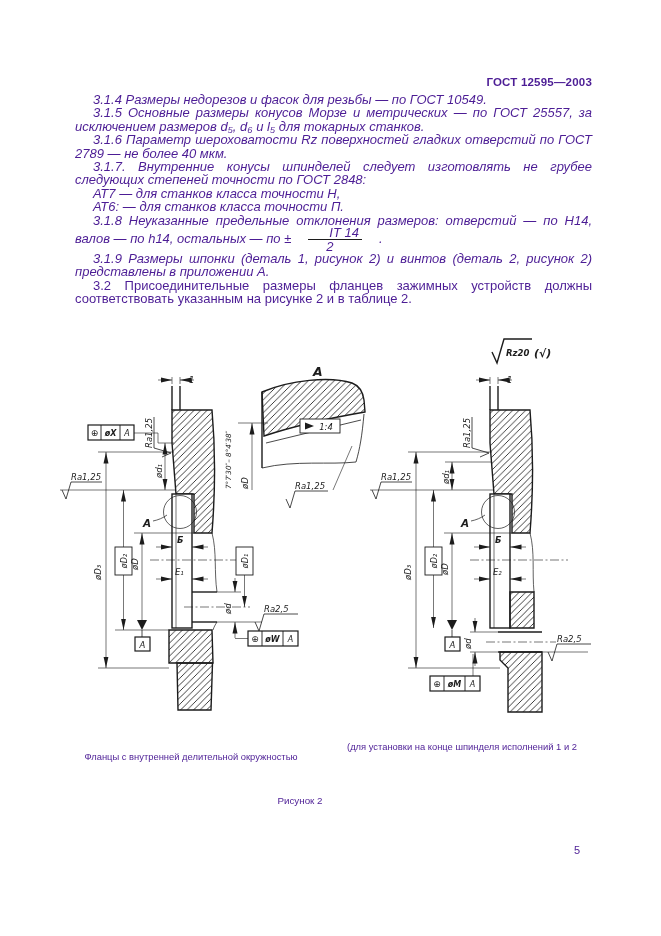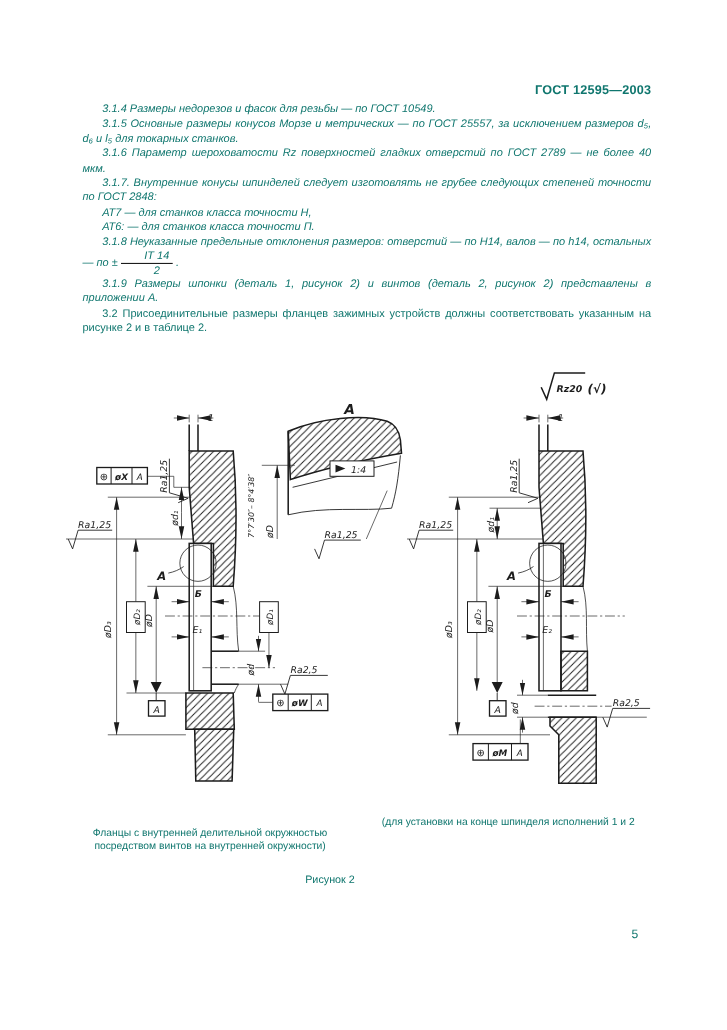--- a/index.html
+++ b/index.html
@@ -1,24 +1,24 @@
 <!DOCTYPE html>
 <html><head>
 <meta charset="utf-8">
 <style>
   html,body{margin:0;padding:0;background:#e8e8e8;}
   .page{position:relative;width:661px;height:936px;background:#ffffff;overflow:hidden;
-        font-family:"Liberation Sans","DejaVu Sans",sans-serif;color:#0f766e;}
+        font-family:"Liberation Sans","DejaVu Sans",sans-serif;color:#4c1d95;}
   .std-header{position:absolute;top:76px;left:75px;width:517px;text-align:right;
         font-size:11.5px;font-weight:bold;letter-spacing:.2px;}
-  .bodytext{position:absolute;top:93px;left:75px;width:517px;font-size:10px;line-height:13.4px;
+  .bodytext{position:absolute;top:93px;left:75px;width:517px;font-size:13px;line-height:13.4px;
         text-align:justify;}
   .bodytext p{margin:0;text-indent:18px;font-style:italic;}
   .bodytext p.plain{font-style:normal;}
-  .frac{display:inline-block;vertical-align:middle;text-align:center;margin:0 3px;line-height:11px;}
+  .frac{display:inline-block;vertical-align:middle;margin:0 17px;line-height:11px;}
   .frac .num{display:block;border-bottom:1px solid #1c1c1c;padding:0 3px 1px;}
   .frac .den{display:block;padding-top:1px;}
   svg.fig{position:absolute;left:0;top:326px;}
   .caption{position:absolute;font-size:9.4px;line-height:12.2px;text-align:center;}
   .caption span{display:block;}
   .cap-left{left:60px;top:751px;width:262px;}
   .cap-right{left:328px;top:741px;width:268px;}
   .fig-caption{position:absolute;left:0;top:795px;width:600px;text-align:center;font-size:9.8px;}
   .page-number{position:absolute;left:574px;top:844px;font-size:11px;}
   text{fill:#1c1c1c;}
@@ -303,21 +303,20 @@
         <rect x="445" y="637" width="15" height="14" fill="#fff" stroke="#1c1c1c" stroke-width="1.2"></rect>
         <text x="452.5" y="648" text-anchor="middle" font-size="8.5">A</text>
       </g>
 
       <text x="461" y="527" font-size="10.5" font-weight="bold">A</text>
     </g>
   </svg>
 
   <div class="caption cap-left">
     <span>Фланцы с внутренней делительной окружностью</span>
-    <span>посредством винтов на внутренней окружности)</span>
   </div>
   <div class="caption cap-right">
     <span>(для установки на конце шпинделя исполнений 1 и 2</span>
   </div>
 
   <div class="fig-caption">Рисунок 2</div>
 
   <div class="page-number">5</div>
 
 </div>

